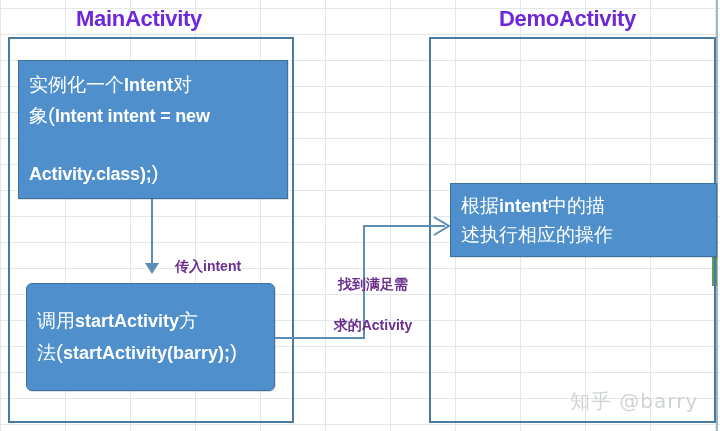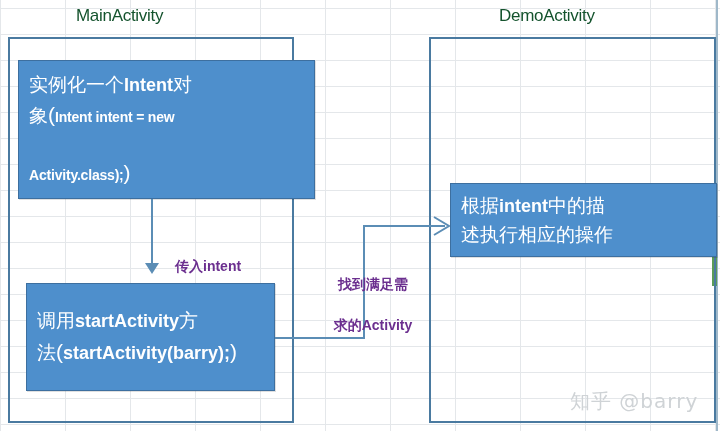--- a/index.html
+++ b/index.html
@@ -33,23 +33,23 @@
     position: absolute;
     top: 0;
     width: 1px;
     height: 431px;
     background: #e4e7ea;
   }
 
   
   .title-red {
     position: absolute;
-    color: #14532d;
-    font-weight: normal;
-    font-size: 17px;
+    color: #6d28d9;
+    font-weight: bold;
+    font-size: 22px;
     letter-spacing: -0.3px;
     white-space: nowrap;
   }
 
   
   .activity-container {
     position: absolute;
     border: 2px solid #4a7aa0;
     background: transparent;
     box-sizing: border-box;
@@ -71,21 +71,21 @@
     line-height: 1.52;
     font-size: 17px;
     word-break: break-all;
   }
   .step-box .cn {
     font-size: 19px;
     font-weight: normal;
     font-family: "DejaVu Sans", "Liberation Sans", sans-serif;
   }
   .step-box .en {
-    font-size: 14px;
+    font-size: 18px;
     font-weight: bold;
     letter-spacing: -0.2px;
   }
   .step-box .en-big {
     font-size: 18px;
     font-weight: bold;
   }
   .step-box .paren {
     font-size: 21px;
     font-weight: normal;
@@ -187,37 +187,37 @@
   <div class="edge-strip" style="left:716px; top:0px; width:2px; height:431px;"></div>
   <div class="green-strip" style="left:712px; top:240px; width:5px; height:46px;"></div>
 
   <div class="title-red" style="left:76px; top:6px;">MainActivity</div>
   <div class="title-red" style="left:499px; top:6px;text-align:right;">DemoActivity</div>
 
   <div class="activity-container" style="left:8px; top:37px; width:286px; height:386px;"></div>
 
   <div class="activity-container" style="left:429px; top:37px; width:287px; height:386px;"></div>
 
-  <div class="step-box" style="left:18px; top:60px; width:297px; height:139px;">
+  <div class="step-box" style="left:18px; top:60px; width:270px; height:139px;">
     <div class="txt">
       <span class="cn">实例化一个</span><span class="en-big">Intent</span><span class="cn">对</span><br>
       <span class="cn">象</span><span class="paren">(</span><span class="en">Intent intent = new</span><br>
       <br>
       <span class="en">Activity.class);</span><span class="paren">)</span>
     </div>
   </div>
 
   <div class="conn conn-v" style="left:151px; top:199px; width:2px; height:66px;"></div>
   <div class="arrowhead arrow-down" style="left:145px; top:263px;"></div>
 
   <div class="label-purple" style="left:163px; top:236px; width:110px; text-align:left;">
     <span class="cn">传入</span><span>intent</span>
   </div>
 
-  <div class="step-box" style="left:26px; top:283px; width:249px; height:108px;">
+  <div class="step-box" style="left:26px; top:283px; width:249px; height:108px;border-radius:6px;">
     <div class="txt">
       <span class="cn">调用</span><span class="en-big">startActivity</span><span class="cn">方</span><br>
       <span class="cn">法</span><span class="paren">(</span><span class="en-big">startActivity(barry);</span><span class="paren">)</span>
     </div>
   </div>
 
   <div class="conn conn-h" style="left:275px; top:337px; width:90px; height:2px;"></div>
   <div class="conn conn-v" style="left:363px; top:225px; width:2px; height:114px;"></div>
   <div class="conn conn-h" style="left:363px; top:225px; width:82px; height:2px;"></div>
   <svg class="arrow-right-svg" style="left:432px; top:214px;" width="20" height="24">

